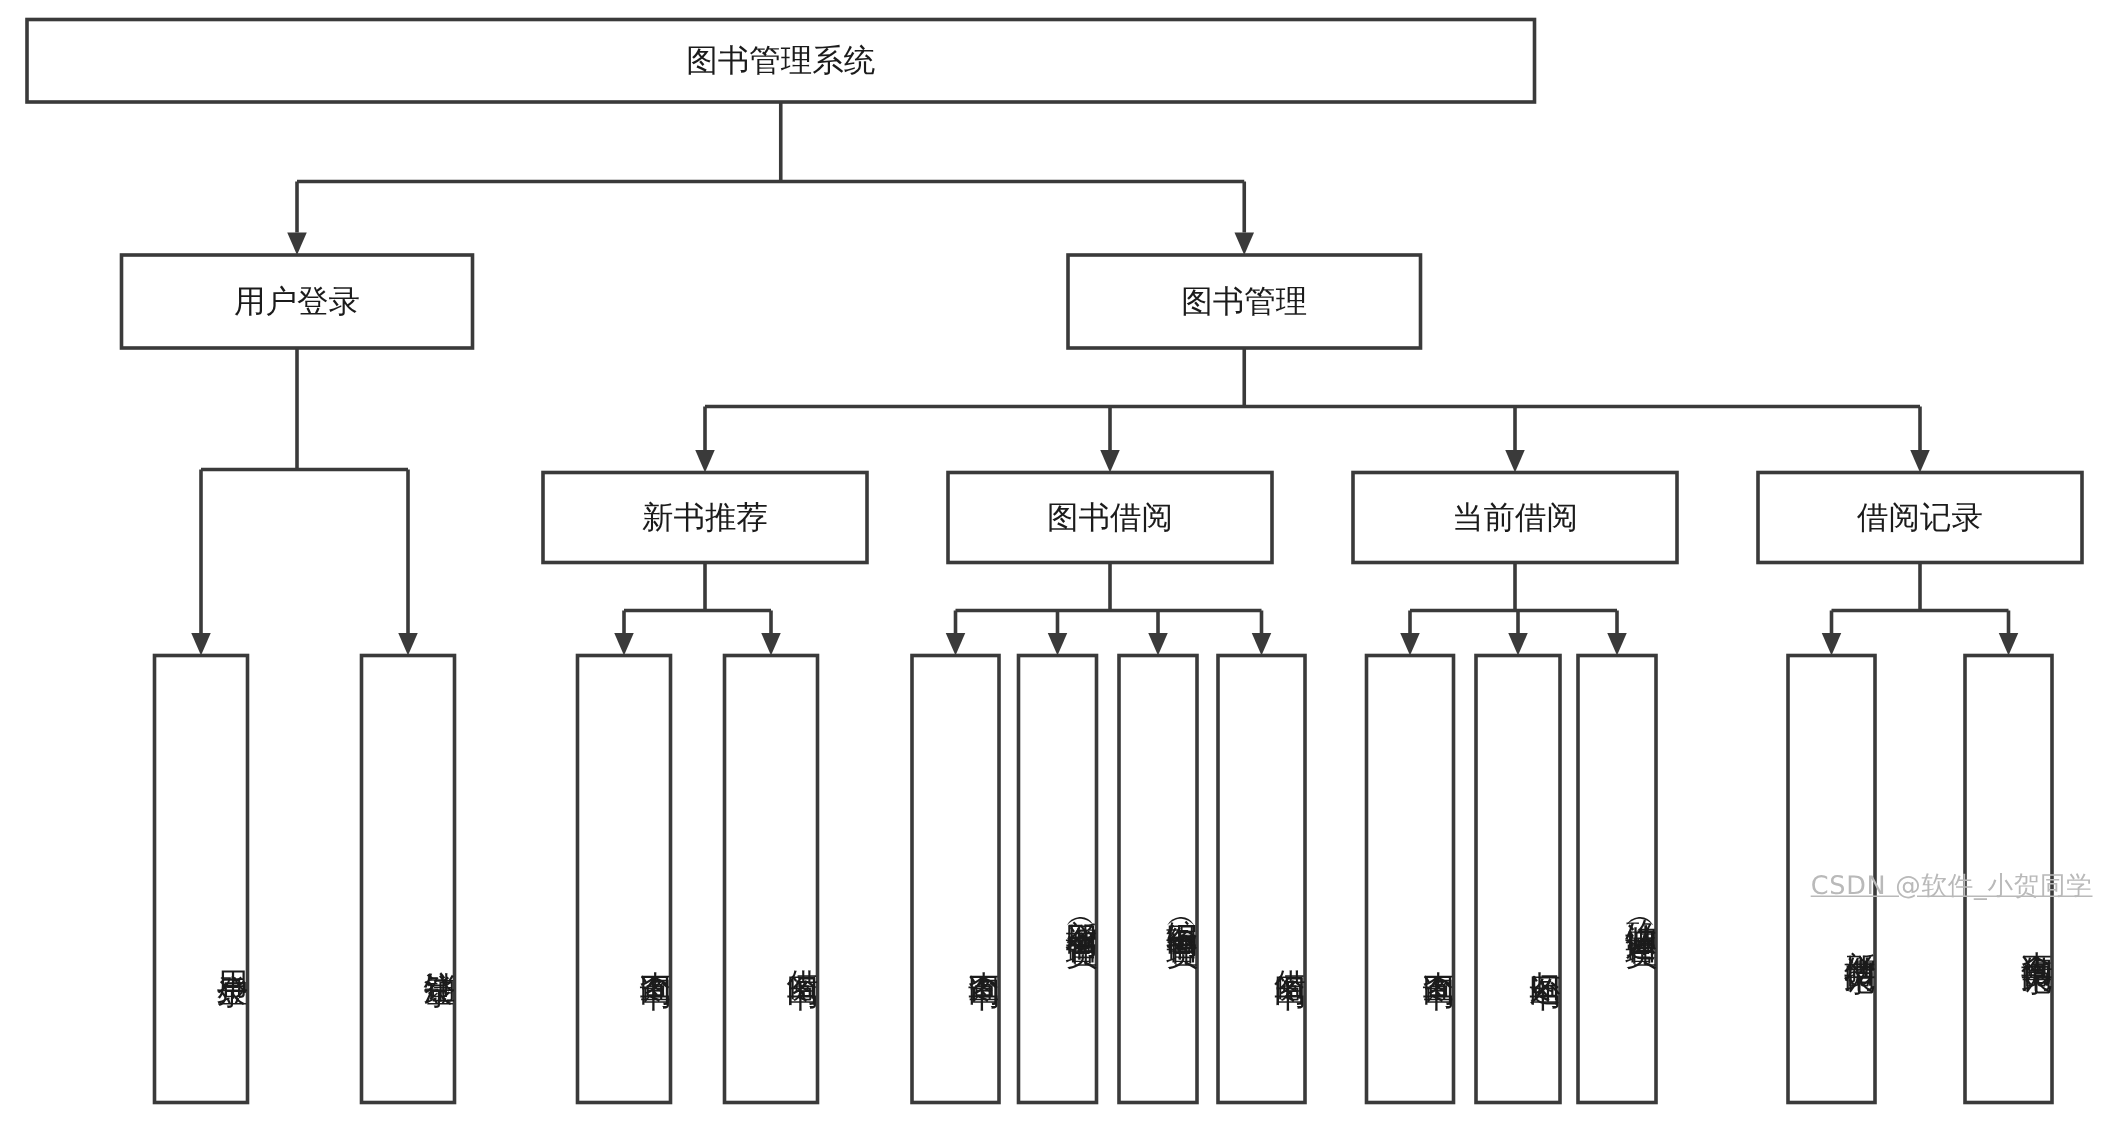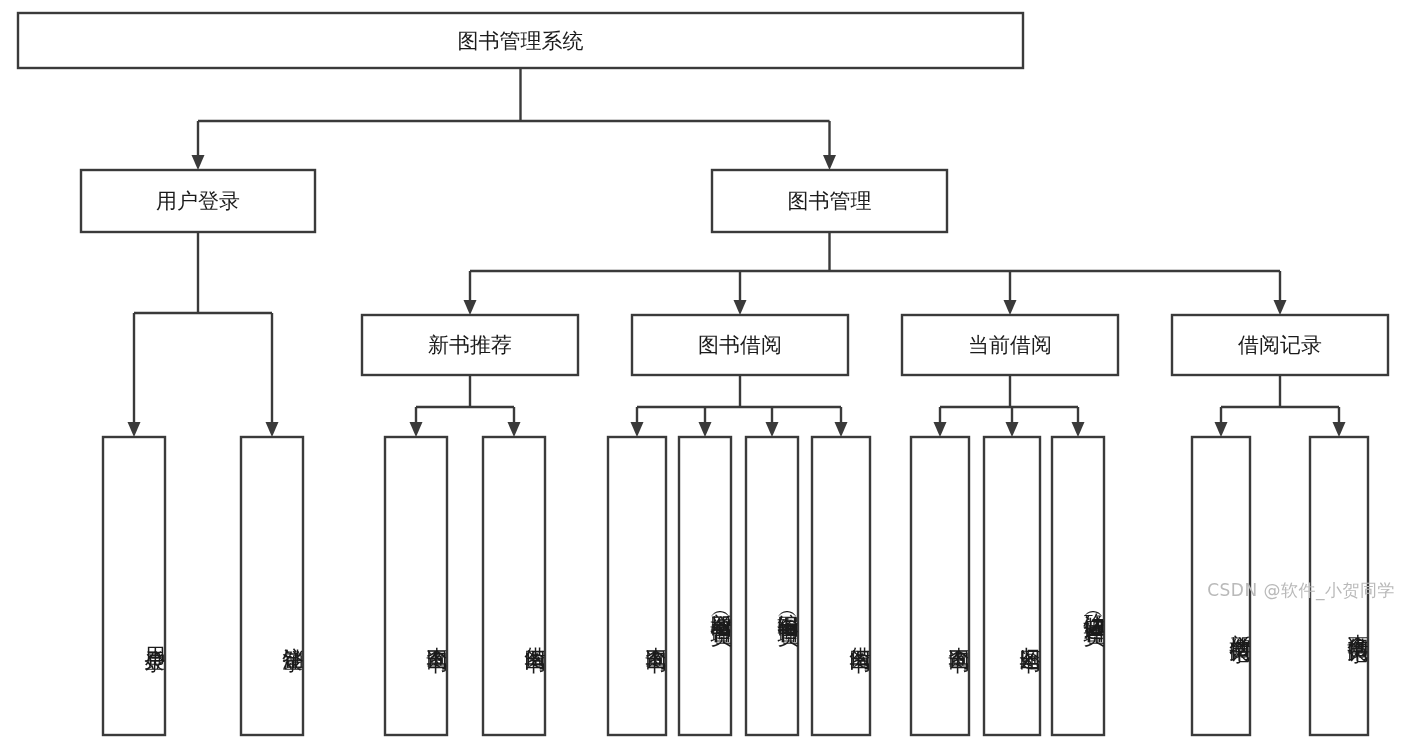--- a/index.html
+++ b/index.html
@@ -70,20 +70,21 @@
   }
   .watermark {
     position: absolute;
     right: 10px;
     bottom: 6px;
     font-family: "DejaVu Sans", "Liberation Sans", sans-serif;
     font-size: 17px;
     color: #b9b9b9;
     letter-spacing: 0.5px;
     white-space: nowrap;
+    text-decoration: underline;
   }
 </style>
 </head>
 <body>
 
 <div id="diagram-root">
 
   <svg class="diagram-canvas" viewBox="0 0 1405 747">
     <g id="connector-layer">
         <g>

